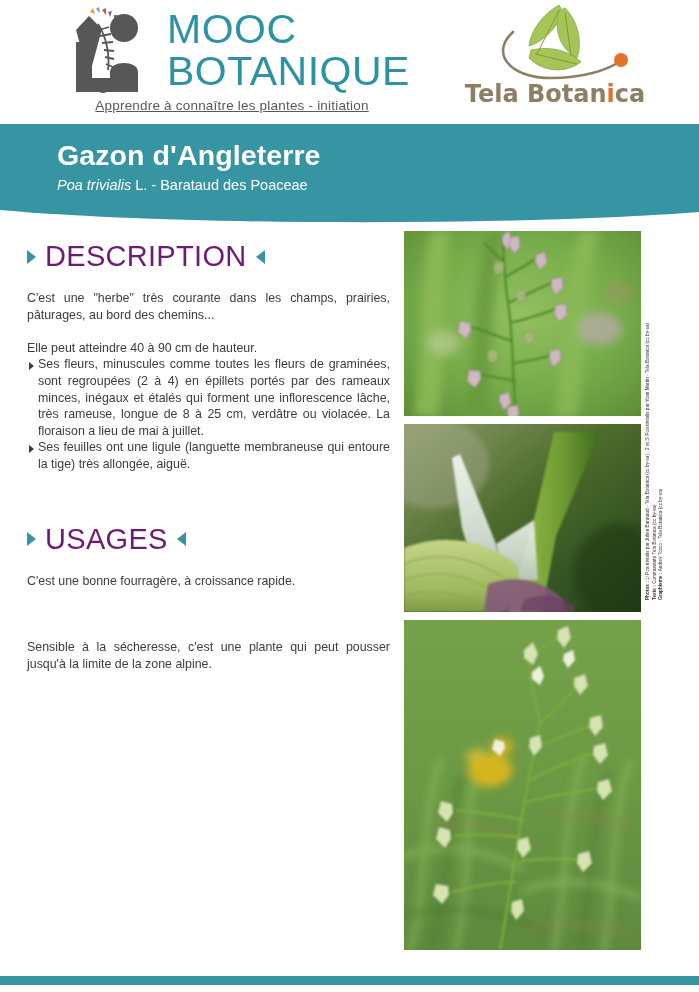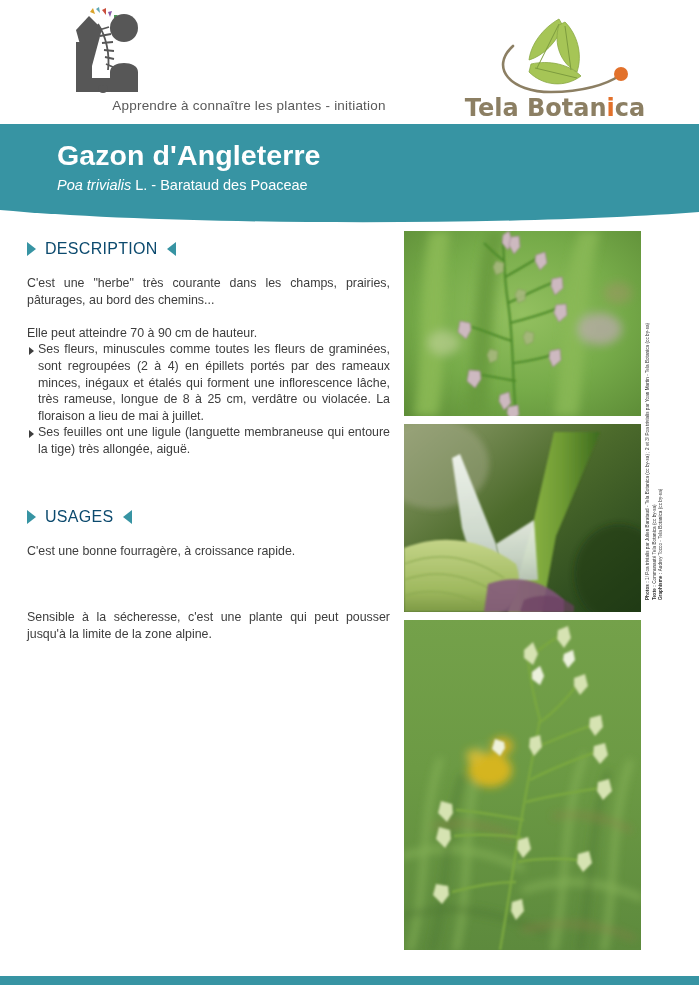--- a/index.html
+++ b/index.html
@@ -37,32 +37,33 @@
     left: 105px; top: 2px;
     color: #2e92a6;
     font-size: 41px;
     line-height: 42px;
     letter-spacing: 0.5px;
     font-weight: 400;
     white-space: nowrap;
   }
   .mooc-tagline {
     position: absolute;
-    left: 18px; top: 92px;
+    left: 1px; top: 92px;
     width: 338px;
     text-align: center;
     color: #595959;
     font-size: 13.5px;
     letter-spacing: 0.2px;
     white-space: nowrap;
+    text-decoration: underline;
   }
 
   .tela-logo {
     position: absolute;
-    left: 455px; top: 16px;
+    left: 455px; top: 2px;
     width: 200px; height: 112px;
   }
   .tela-mark {
     position: absolute;
     left: 18px; top: 0;
     width: 165px; height: 82px;
   }
   .tela-word {
     position: absolute;
     left: 0; top: 78px;
@@ -112,22 +113,22 @@
     width: 363px;
   }
   .section { margin-bottom: 0; }
   .section-head {
     display: flex;
     align-items: center;
     gap: 9px;
     margin-bottom: 17px;
   }
   .section-head .htitle {
-    color: #0c4a6e;
-    font-size: 16px;
+    color: #701a75;
+    font-size: 29px;
     font-weight: 400;
     letter-spacing: 0.3px;
     white-space: nowrap;
   }
   .tri {
     width: 0; height: 0;
     border-top: 7px solid transparent;
     border-bottom: 7px solid transparent;
     flex: 0 0 auto;
   }
@@ -218,20 +219,24 @@
       </g>
 
       <path d="M14 36 L30 36 L30 72 L52 72 L52 86 L14 86 Z" fill="#575757"></path>
 
       <circle cx="62" cy="22" r="14" fill="#575757"></circle>
 
       <path d="M48 86 L48 66 C48 54, 76 54, 76 66 L76 86 Z" fill="#575757"></path>
 
       <ellipse cx="41" cy="83" rx="5" ry="4" fill="#575757"></ellipse>
     </svg>
+    <div class="mooc-wordmark">
+      <div>MOOC</div>
+      <div>BOTANIQUE</div>
+    </div>
     <div class="mooc-tagline">Apprendre à connaître les plantes - initiation</div>
   </div>
 
   <div class="tela-logo">
     <svg class="tela-mark" viewBox="0 0 165 82">
 
       <g fill="#a6c556" stroke="#8aa845" stroke-width="0.8">
         <path d="M86 3 C 70 12, 58 28, 56 44 C 70 40, 84 26, 90 10 Z"></path>
         <path d="M92 6 C 104 18, 110 38, 104 56 C 88 48, 80 28, 86 9 Z"></path>
         <path d="M58 48 C 76 44, 96 48, 108 60 C 92 72, 70 70, 56 56 Z"></path>
@@ -265,21 +270,21 @@
 
   <div class="section" style="margin-bottom:50px;">
     <div class="section-head">
       <span class="tri tri-right"></span>
       <span class="htitle">DESCRIPTION</span>
       <span class="tri tri-left"></span>
     </div>
     <div class="body-text">
       <p>C'est une "herbe" très courante dans les champs, prairies, pâturages, au bord des chemins...</p>
       <div class="gap-line"></div>
-      <p>Elle peut atteindre 70 à 90 cm de hauteur.</p>
+      <p>Elle peut atteindre 40 à 90 cm de hauteur.</p>
       <p class="bullet-line">Ses fleurs, minuscules comme toutes les fleurs de graminées, sont regroupées (2 à 4) en épillets portés par des rameaux minces, inégaux et étalés qui forment une inflorescence lâche, très rameuse, longue de 8 à 25 cm, verdâtre ou violacée. La floraison a lieu de mai à juillet.</p>
       <p class="bullet-line">Ses feuilles ont une ligule (languette membraneuse qui entoure la tige) très allongée, aiguë.</p>
     </div>
   </div>
 
   <div class="section" style="margin-bottom:50px;">
     <div class="section-head">
       <span class="tri tri-right"></span>
       <span class="htitle">USAGES</span>
       <span class="tri tri-left"></span>

